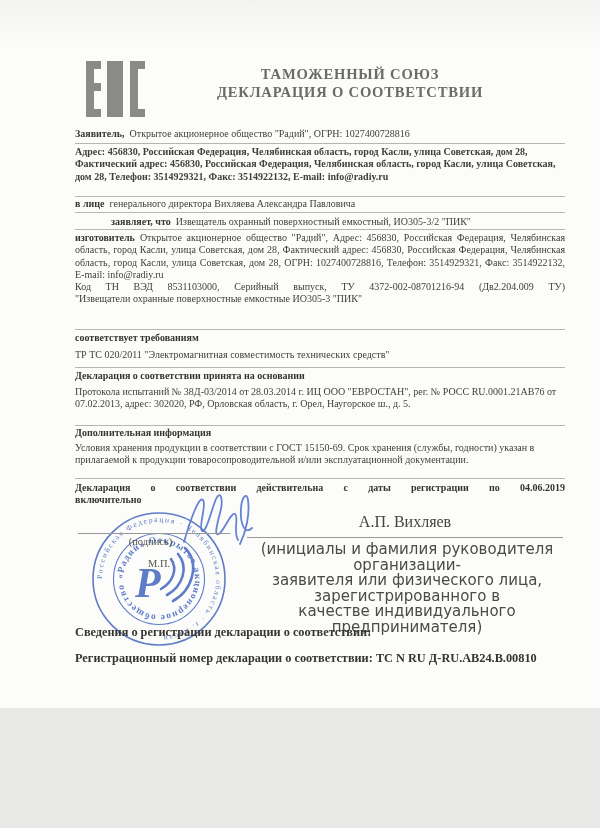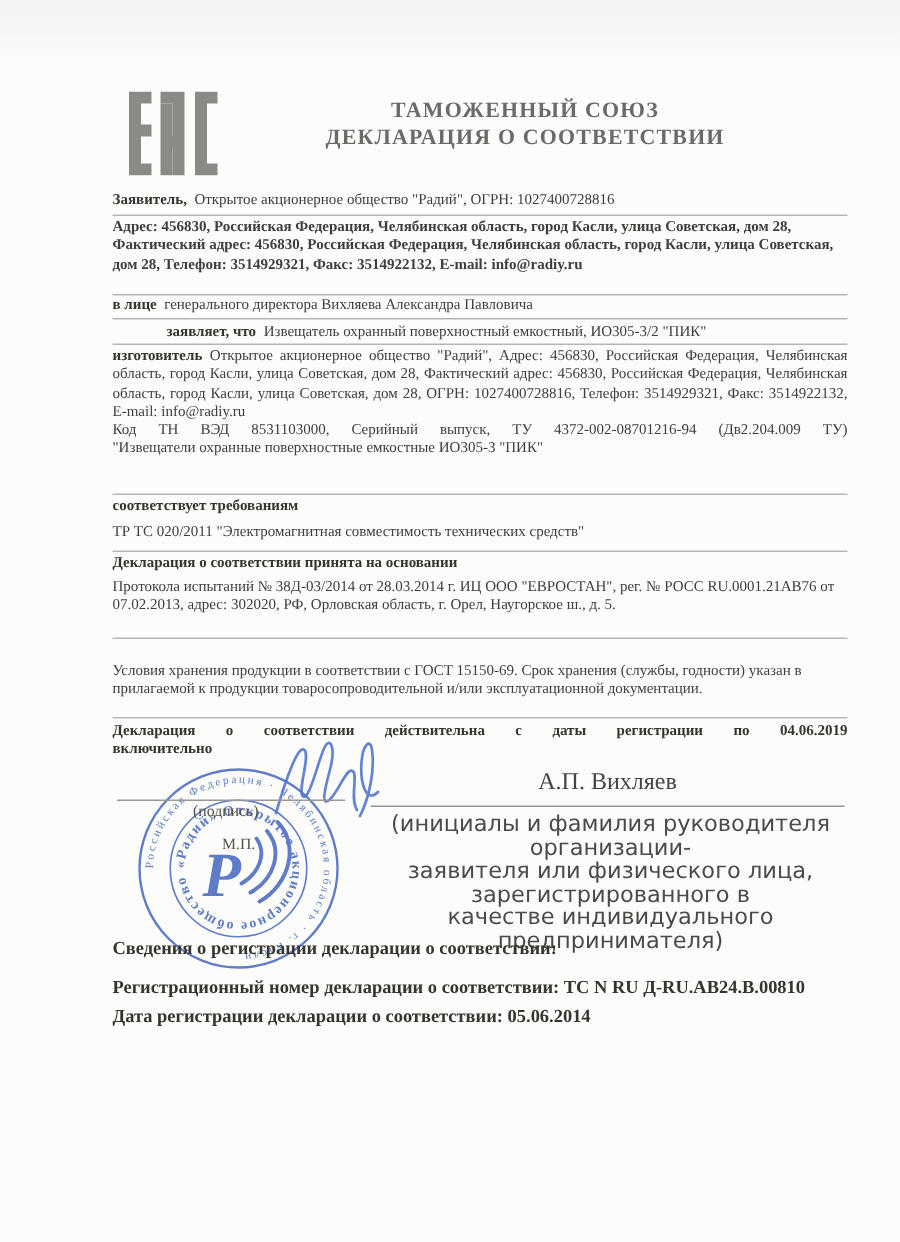--- a/index.html
+++ b/index.html
@@ -1,17 +1,17 @@
 <!DOCTYPE html>
 <html><head>
 <meta charset="utf-8">
 <style>
   html,body{margin:0;padding:0;background:#e9e9e7;}
   .page{
-    position:relative; width:600px; height:828px; margin:0 auto;
+    position:relative; width:600px; height:708px; margin:0 auto;
     background:#fcfcfa; overflow:hidden;
     font-family:"Liberation Serif", serif; color:#3f3e3b;
   }
   .page::before{
     content:""; position:absolute; left:0; top:0; right:0; height:46px;
     background:linear-gradient(180deg, rgba(190,190,186,.16), rgba(255,255,255,0));
     pointer-events:none;
   }
   .abs{position:absolute;}
   .rule{position:absolute; left:75px; width:490px; height:0; border-top:1px solid #b7b5b0;}
@@ -83,20 +83,21 @@
   <div class="rule" style="top:329px;"></div>
 
   <div class="txt boldline" style="top:332px;">соответствует требованиям</div>
   <div class="txt" style="top:349px;">ТР ТС 020/2011 "Электромагнитная совместимость технических средств"</div>
   <div class="rule" style="top:367px;"></div>
 
   <div class="txt boldline" style="top:370px;">Декларация о соответствии принята на основании</div>
   <div class="txt" style="top:386px;">Протокола испытаний № 38Д-03/2014 от 28.03.2014 г. ИЦ ООО "ЕВРОСТАН", рег. № РОСС RU.0001.21АВ76 от 07.02.2013, адрес: 302020, РФ, Орловская область, г. Орел, Наугорское ш., д. 5.</div>
   <div class="rule" style="top:425px;"></div>
 
+  <div class="txt boldline" style="top:427px;">Дополнительная информация</div>
   <div class="txt" style="top:442px;">Условия хранения продукции в соответствии с ГОСТ 15150-69. Срок хранения (службы, годности) указан в прилагаемой к продукции товаросопроводительной и/или эксплуатационной документации.</div>
   <div class="rule" style="top:478px;"></div>
 
   <div class="txt boldline" style="top:482px;">
     <div class="justall">Декларация о соответствии действительна с даты регистрации по 04.06.2019</div>
     <div>включительно</div>
   </div>
 
   <div class="caption-sm" style="left:148px; top:558px; color:#55544e;">М.П.</div>
 
@@ -141,18 +142,14 @@
     <div>(инициалы и фамилия руководителя организации-</div>
     <div>заявителя или физического лица, зарегистрированного в</div>
     <div>качестве индивидуального предпринимателя)</div>
   </div>
 
   <div class="reg" style="top:625px;">Сведения о регистрации декларации о соответствии:</div>
   <div class="reg" style="top:651px;">
     <span>Регистрационный номер декларации о соответствии:</span>
     <span>ТС N RU Д-RU.АВ24.В.00810</span>
   </div>
-  <div class="reg" style="top:670px;">
-    <span>Дата регистрации декларации о соответствии:</span>
-    <span>05.06.2014</span>
-  </div>
 
 </div>
 
 </body></html>

